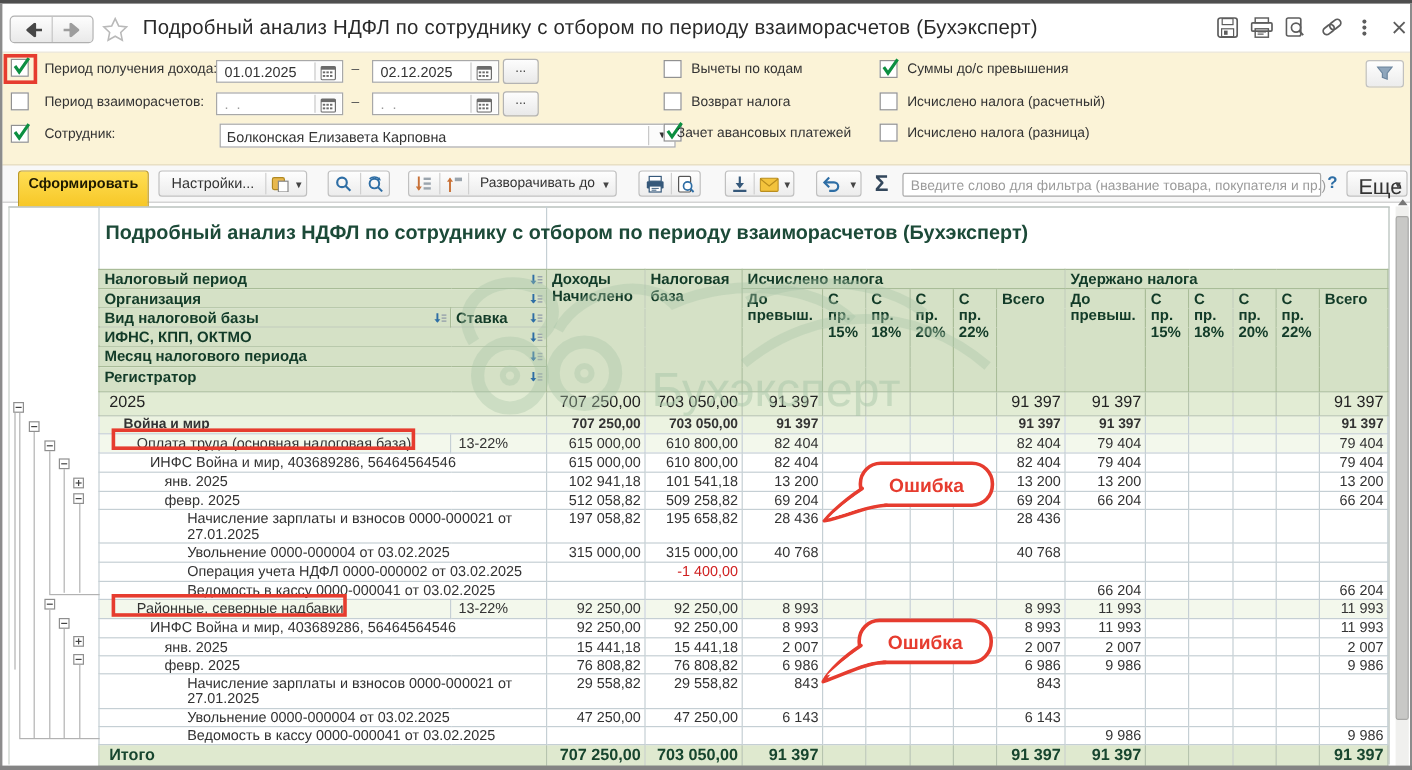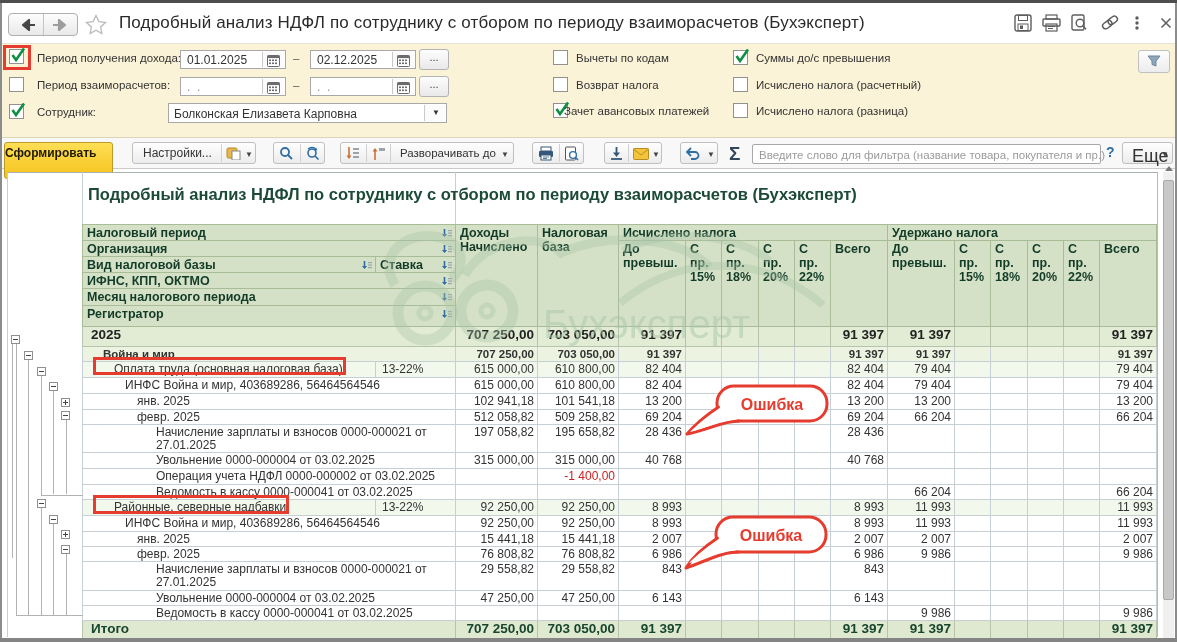--- a/index.html
+++ b/index.html
@@ -17,31 +17,31 @@
 
 #filter{left:2px;top:44px;width:1173px;height:94px;background:#fbf3d7;border-bottom:1px solid #dcd5b8}
 .flabel{position:absolute;font-size:11.5px;color:#333}
 .cb{position:absolute;width:15px;height:15px;background:#fff;border:1px solid #919191}
 .inp{position:absolute;background:#fff;border:1px solid #a8a8a8;font-size:12px;color:#333}
 .calbtn{position:absolute;right:1px;top:1px;bottom:1px;width:22px;background:#fbfbfb;border-left:1px solid #c9c9c9}
 .dots3{position:absolute;width:30px;height:21px;border:1px solid #b3b3b3;border-radius:3px;background:linear-gradient(#fdfdfd,#e9e9e9);text-align:center;font-size:11px;color:#444;line-height:14px}
 
 #toolbar{left:2px;top:138px;width:1173px;height:31px;background:#f8f8f8;border-bottom:1px solid #cbcbcb}
 .tbtn{position:absolute;height:22px;border:1px solid #c0c0c0;border-radius:3px;background:linear-gradient(#fefefe,#ececec)}
-#gen{left:4px;width:109px;height:37px;border:1px solid #bd9a25;border-radius:3px;background:linear-gradient(#ffdf55,#f5c21d);font-size:12px;font-weight:bold;color:#1e1a00;line-height:20px}
+#gen{left:15px;width:109px;height:37px;border:1px solid #bd9a25;border-radius:3px;background:linear-gradient(#ffdf55,#f5c21d);font-size:12px;font-weight:bold;color:#1e1a00;text-align:center;line-height:20px}
 .tsep{position:absolute;top:1px;bottom:1px;width:1px;background:#d0d0d0}
 
 #report{left:7px;top:172px;width:1151px;height:465px;background:#fff;border-top:1px solid #aab4ae;border-right:1px solid #b3bdb7;border-left:1px solid #c8d0ca}
 #rtitle{font-size:16.5px;font-weight:bold;color:#1c4a38;white-space:nowrap}
 table{border-collapse:collapse;table-layout:fixed}
 td{overflow:hidden;white-space:nowrap;font-size:12px;color:#333;vertical-align:top;padding:1px 3px 0 4px;line-height:13px}
 td.n{text-align:right;padding-right:3px}
 .hd td{background:#d5e1c6;border:1px solid #a9bc98;font-weight:bold;color:#123b28;vertical-align:top;line-height:14px;font-size:12.5px}
 .dt td{border:1px solid #c5cfd4}
-tr.l1 td{background:#e2ecd4;font-weight:bold;font-size:13.5px;color:#222;border-color:#b6c4ae}
+tr.l1 td{background:#e2ecd4;font-weight:normal;font-size:13.5px;color:#222;border-color:#b6c4ae}
 tr.l2 td{background:#ecf3e1;font-weight:bold;font-size:11.5px;color:#333}
 tr.l3 td{background:#f3f8ec}
 tr.tot td{background:#dfe9cf;font-weight:bold;font-size:13.5px;color:#17452e;border-color:#b6c4ae}
 .red{color:#cf2020}
 
 .tbox{position:absolute;width:9px;height:9px;border:1px solid #8f8f8f;background:#fff;box-sizing:border-box}
 .tbox i{position:absolute;left:1px;top:3px;width:5px;height:1px;background:#444}
 .tbox b{position:absolute;left:3px;top:1px;width:1px;height:5px;background:#444}
 .tline{position:absolute;width:1px;background:#b2b2b2}
 .thline{position:absolute;height:1px;background:#b2b2b2}
@@ -168,21 +168,21 @@
           <rect x="8" y="8.5" width="2" height="1.6"></rect>
         </g>
       </svg></span>
   </div>
 <div class="dots3" style="left:419px;top:76px">...</div>
 <div class="cb" style="left:9px;top:104px"></div>
 <svg class="abs" style="left:10px;top:101px" width="18" height="19" viewBox="0 0 18 19">
     <path d="M2.5 9 L6 14 L14 2.5" stroke="#0c8f41" stroke-width="2.6" fill="none"></path>
   </svg>
 <div class="flabel" style="left:37px;top:106px">Сотрудник:</div>
-<div class="inp" style="left:168px;top:103px;width:279px;height:20px">
+<div class="inp" style="left:183px;top:103px;width:380px;height:20px">
     <span style="position:absolute;left:5px;top:3px;white-space:nowrap">Болконская Елизавета Карповна</span>
     <span class="calbtn" style="width:21px;background:#fbfbfb">
       <span style="position:absolute;left:7px;top:3px;font-size:8px;color:#333">▼</span>
     </span>
   </div>
 <div class="cb" style="left:553px;top:50px"></div>
 <div class="flabel" style="left:576px;top:52px">Вычеты по кодам</div>
 <div class="cb" style="left:553px;top:77px"></div>
 <div class="flabel" style="left:576px;top:79px">Возврат налога</div>
 <div class="cb" style="left:553px;top:103px"></div>

